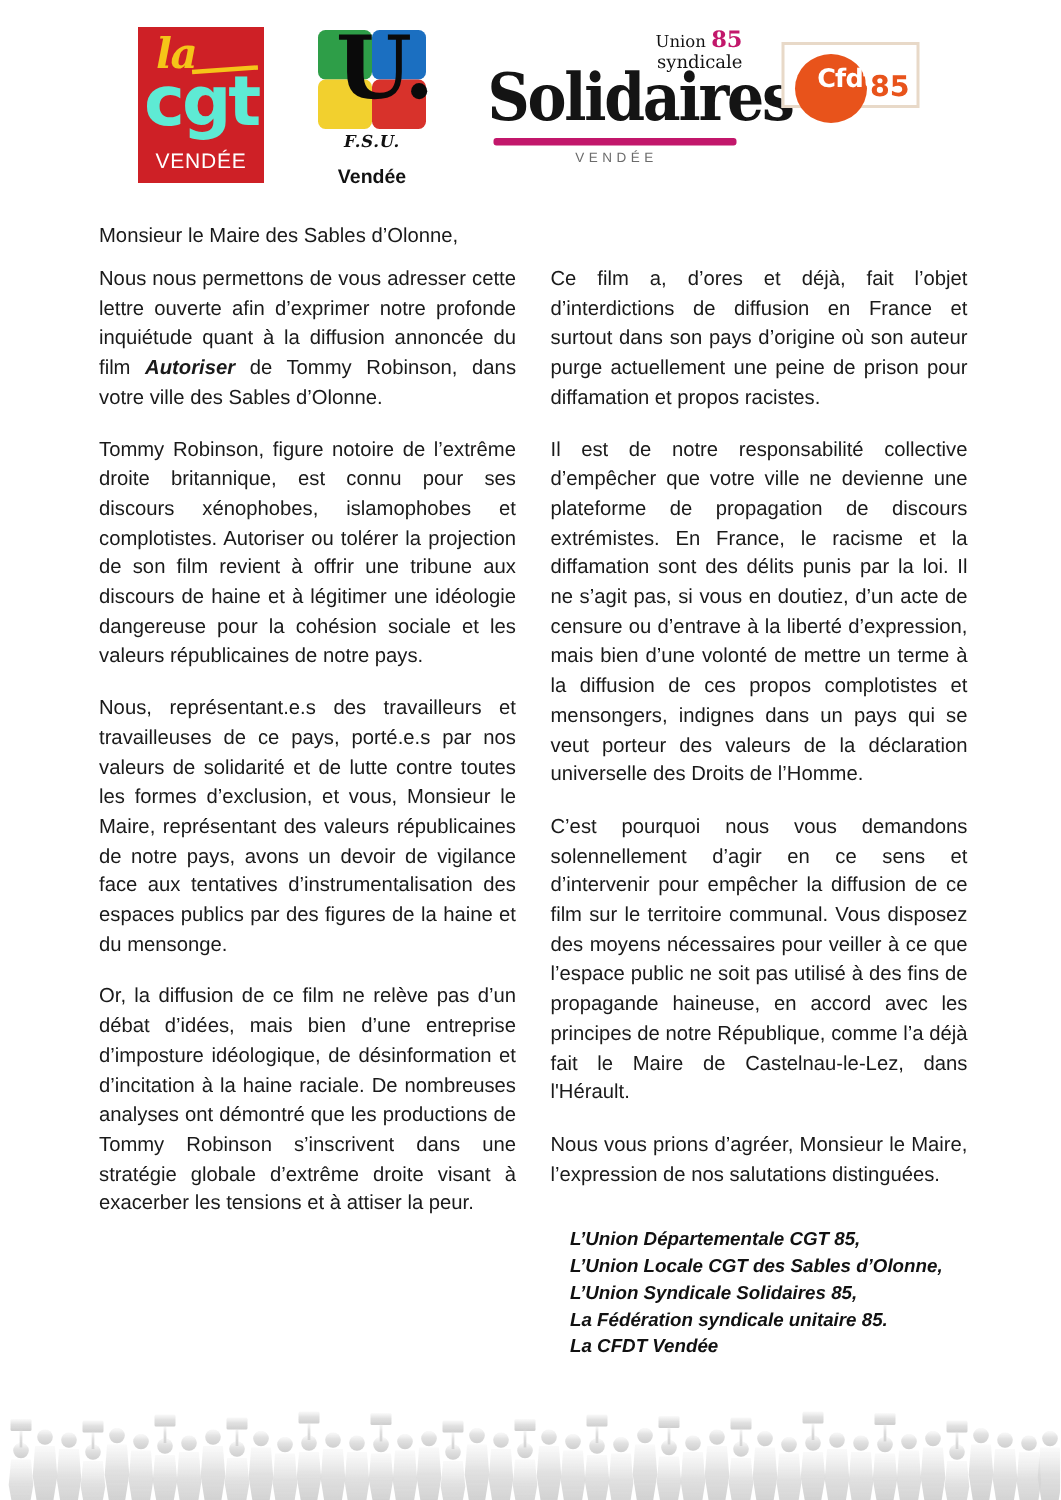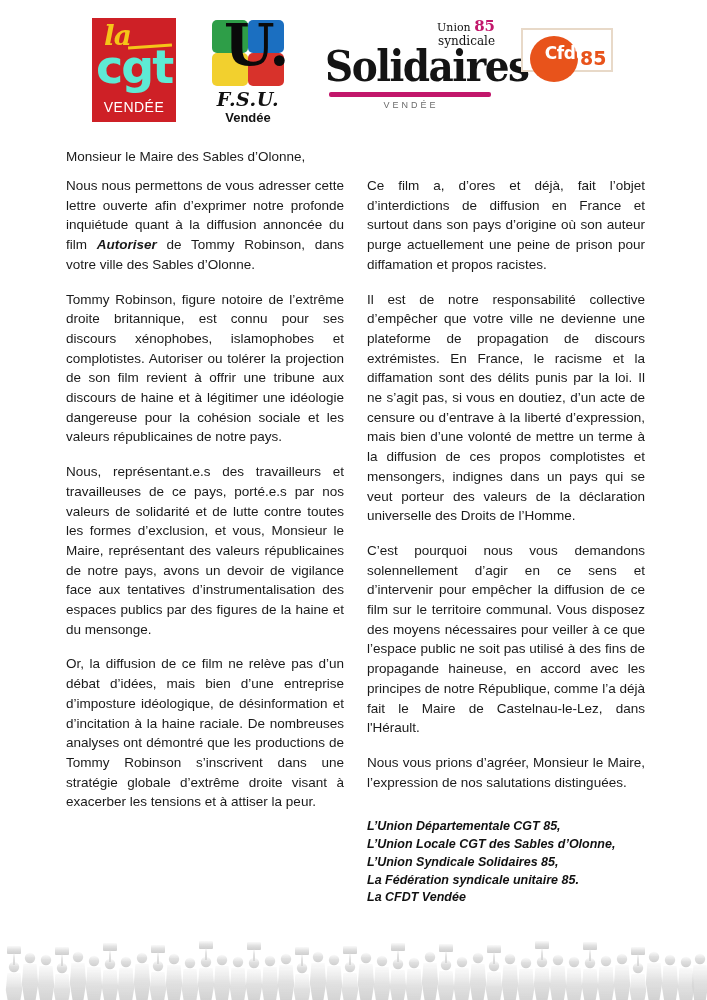--- a/index.html
+++ b/index.html
@@ -102,21 +102,21 @@
     color: #0a0a0a;
     line-height: 1;
   }
   .fsu-name {
     position: absolute;
     left: 0; right: 0; top: 68px;
     text-align: center;
     font-family: "DejaVu Serif", serif;
     font-style: italic;
     font-weight: 700;
-    font-size: 19px;
+    font-size: 11px;
     color: #111;
     letter-spacing: 0.5px;
   }
   .fsu-vendee {
     position: absolute;
     left: 0; right: 0; top: 90px;
     text-align: center;
     font-family: "Liberation Sans", sans-serif;
     font-weight: 700;
     font-size: 13px;
@@ -242,20 +242,21 @@
     hyphens: none;
   }
   .col p:last-child { margin-bottom: 4px; }
   .film-title {
     font-weight: 700;
     font-style: italic;
   }
 
   .signatures {
     margin-top: 26px;
+    margin-left: 13px;
   }
   .signatures div {
     font-weight: 700;
     font-style: italic;
     font-size: 12.5px;
     line-height: 1.42;
     color: #111;
     text-align: left;
   }
 

